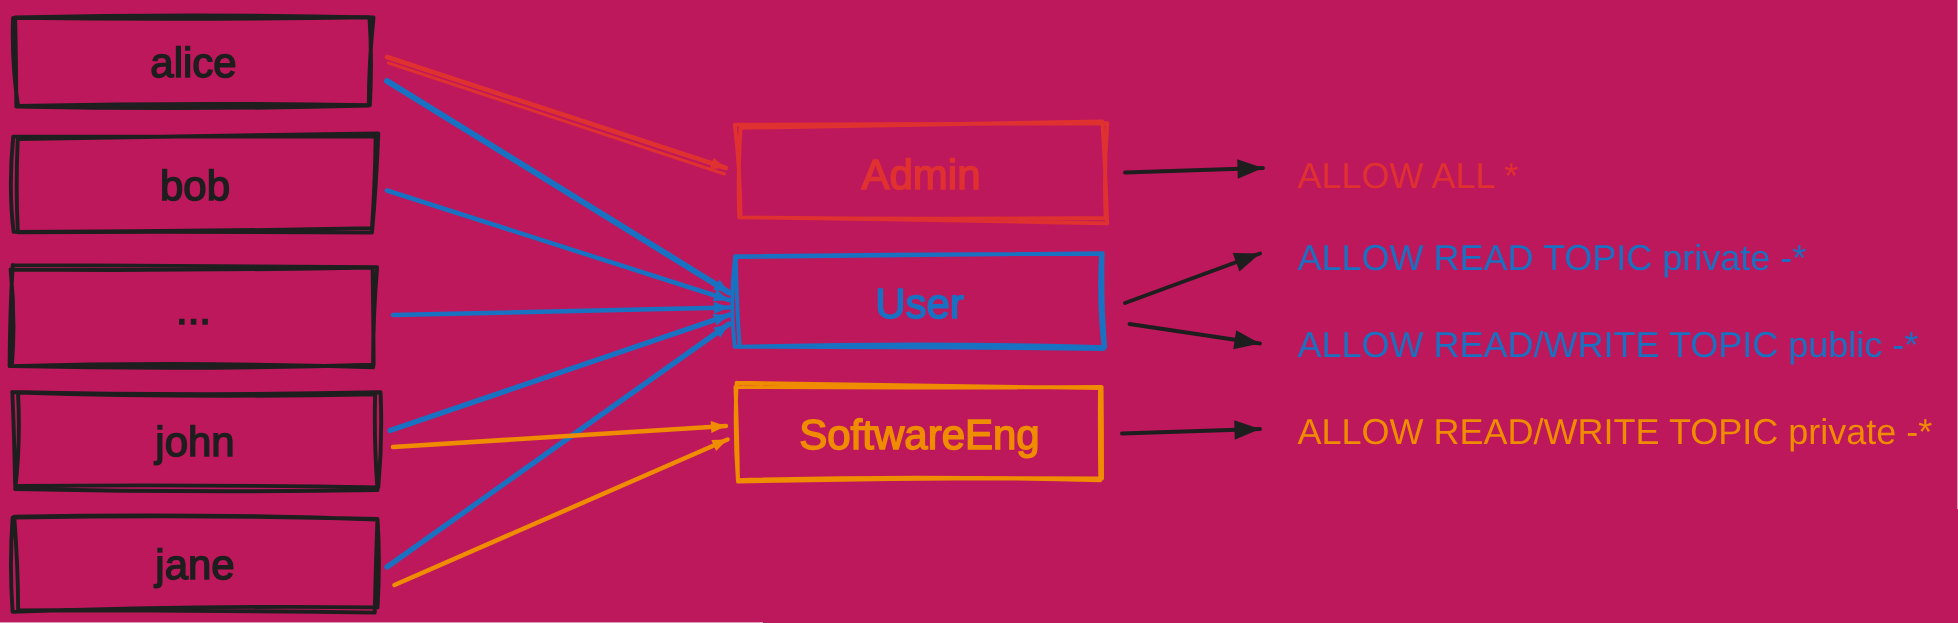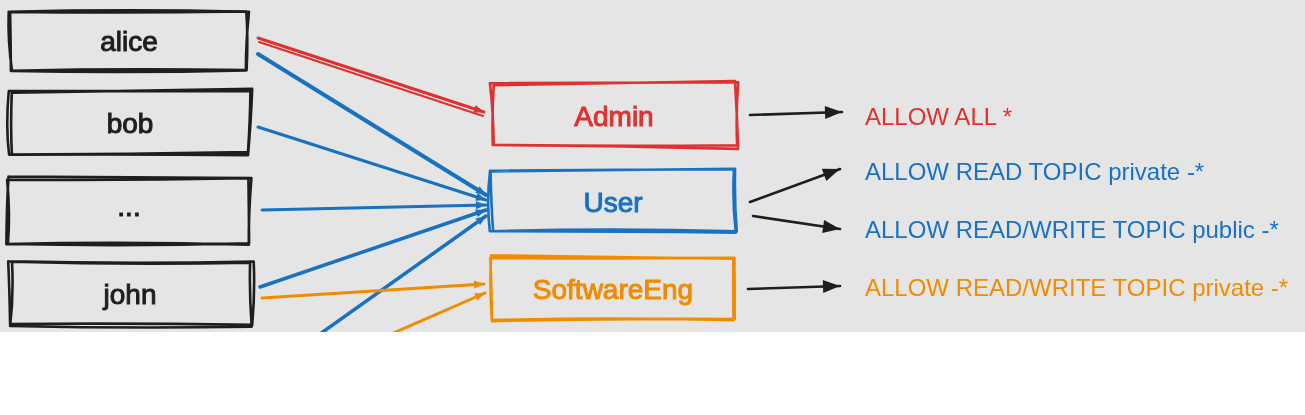--- a/index.html
+++ b/index.html
@@ -4,22 +4,22 @@
 <style>
   html, body {
     margin: 0;
     padding: 0;
     background: #ffffff;
     font-family: "Liberation Sans", sans-serif;
   }
   .stage {
     position: relative;
     width: 1305px;
-    height: 332px;
-    background: #e5e5e5;
+    height: 415px;
+    background: #be185d;
     overflow: hidden;
   }
   svg text {
     font-family: "Liberation Sans", sans-serif;
   }
   .box-label {
     font-size: 28px;
     text-anchor: middle;
   }
   .perm-label {

